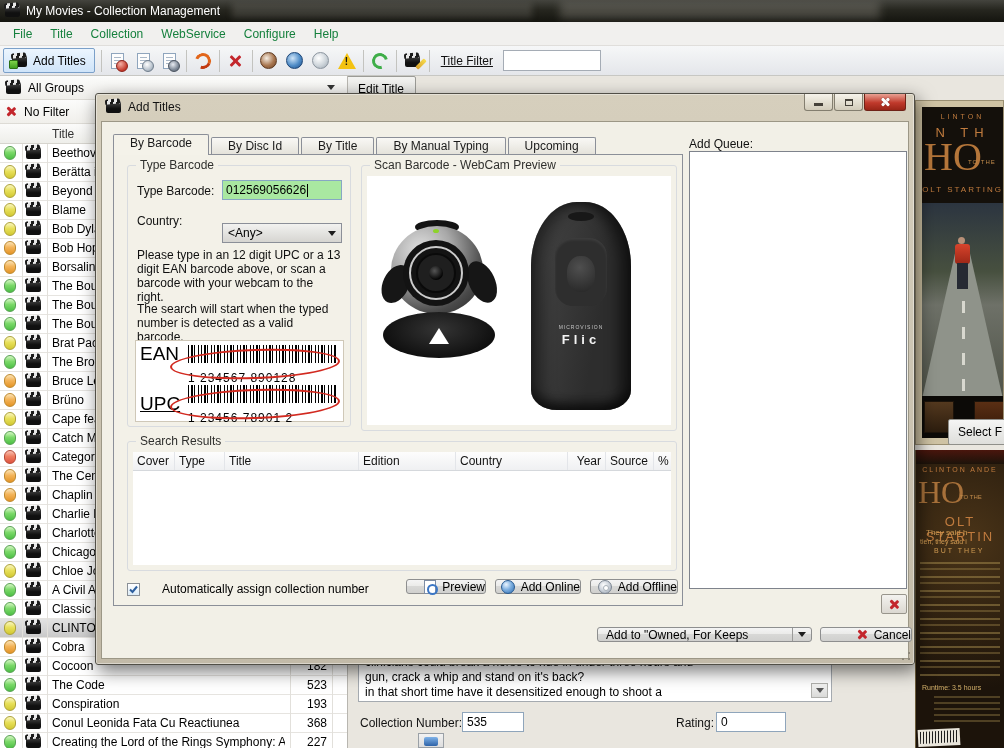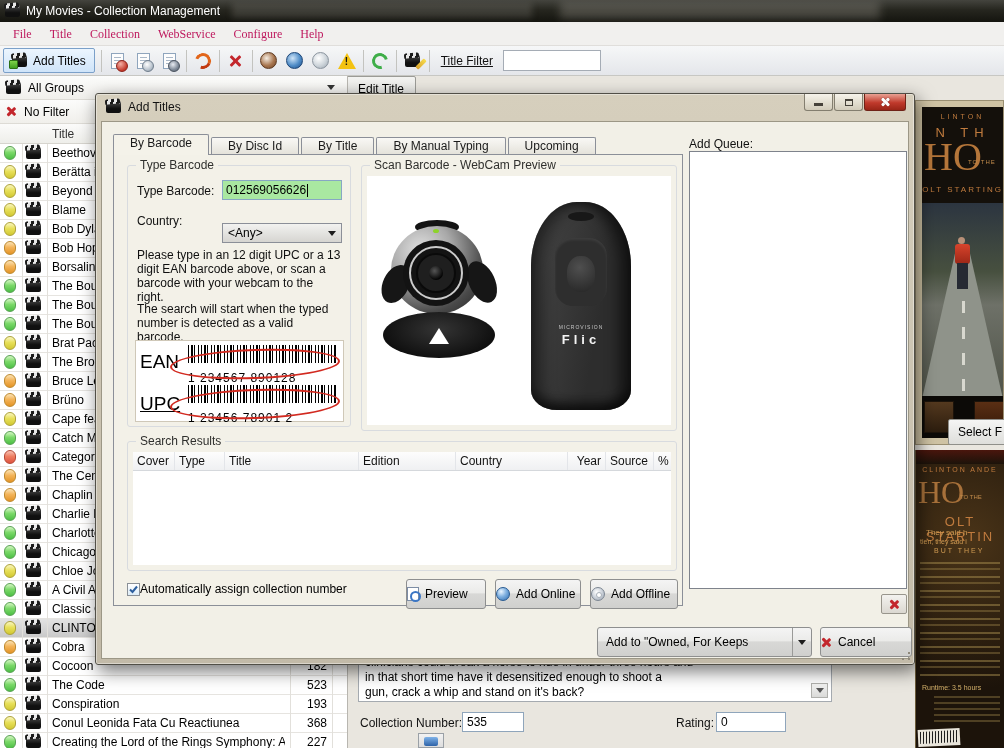--- a/index.html
+++ b/index.html
@@ -20,21 +20,21 @@
     background:repeating-linear-gradient(110deg,#1b1b1b 0 3px,#e8e8e8 3px 6px);transform:rotate(-6deg);}
   .clap-sm{width:15px;height:12px;}
   .clap-sm::before{height:5px;}
   .clap-plus::after{content:"";position:absolute;left:-3px;bottom:-2px;width:7px;height:7px;
     background:linear-gradient(#7fd34a,#3f9e1f);border:1px solid #2c7015;border-radius:1px;}
   .clap-pencil::after{content:"";position:absolute;right:-3px;bottom:-3px;width:4px;height:12px;border-radius:1px;
     background:linear-gradient(#f7dc4e,#d9a22a);transform:rotate(45deg);}
 
   
   .menubar{position:absolute;left:0;top:22px;width:100%;height:24px;background:#f1f0ee;border-bottom:1px solid #e0dedb;display:flex;align-items:center;padding-left:4px;}
-  .menu-item{padding:12px 9px;line-height:24px;color:#be185d;font-family:Liberation Serif, serif;}
+  .menu-item{padding:12px 9px;line-height:24px;color:#15803d;}
 
   
   .toolbar{position:absolute;left:0;top:46px;width:100%;height:30px;background:linear-gradient(#f6f7f8,#e4e6ea);border-bottom:1px solid #c7c7c3;display:flex;align-items:center;padding:0 3px;}
   .tb-addtitles{height:25px;display:flex;align-items:center;gap:6px;padding:0 8px;background:linear-gradient(#ecf5fe,#cfe4f9);border:1px solid #7ba0c9;border-radius:2px;margin-right:3px;}
   .tb-ico{width:26px;height:26px;display:flex;align-items:center;justify-content:center;position:relative;flex:none;}
   .tb-sep{width:1px;height:22px;background:#c3c3bf;margin:0 3px;flex:none;}
   .doc{position:relative;width:13px;height:16px;background:#fdfdfd;border:1px solid #8fa5bd;}
   .doc::before{content:"";position:absolute;left:2px;top:3px;width:7px;height:1px;background:#aab8c8;box-shadow:0 3px 0 #aab8c8,0 6px 0 #aab8c8;}
   .badge{position:absolute;right:-5px;bottom:-4px;width:12px;height:12px;border-radius:50%;}
   .badge-globe{background:radial-gradient(circle at 35% 30%,#f4b0a5,#c2392b 70%);border:1px solid #8d2018;}
@@ -191,26 +191,26 @@
   .sr-col:nth-child(1){width:42px;}
   .sr-col:nth-child(2){width:50px;}
   .sr-col:nth-child(3){width:134px;}
   .sr-col:nth-child(4){width:97px;}
   .sr-col:nth-child(5){width:112px;}
   .sr-col:nth-child(6){width:38px;text-align:right;}
   .sr-col:nth-child(7){width:48px;}
   .sr-col:nth-child(8){width:25px;}
   .sr-body{position:absolute;left:5px;top:29px;right:5px;bottom:5px;background:#fff;}
 
-  .chk-row{position:absolute;left:13px;top:427px;display:flex;align-items:center;gap:0;}
+  .chk-row{position:absolute;left:13px;top:427px;display:flex;align-items:center;gap:22px;}
   .chk{width:13px;height:13px;border:1px solid #8a9097;background:linear-gradient(#fff,#dcecf7);display:flex;align-items:center;justify-content:center;flex:none;}
 
-  .btn{position:absolute;height:30px;border:1px solid #8e8f8f;border-radius:3px;
+  .btn{position:absolute;height:15px;border:1px solid #8e8f8f;border-radius:3px;
     background:linear-gradient(#f4f4f4,#ebebe9 45%,#d8d8d6 50%,#d0d0ce);
-    display:flex;align-items:center;justify-content:flex-start;gap:6px;color:#000;}
+    display:flex;align-items:center;justify-content:flex-end;gap:6px;color:#000;}
   .btn-preview{left:292px;top:424px;width:80px;}
   .btn-online{left:381px;top:424px;width:86px;}
   .btn-offline{left:476px;top:424px;width:88px;}
   .ico-preview{position:relative;width:12px;height:14px;background:#fff;border:1px solid #7d8da5;flex:none;}
   .ico-preview::after{content:"";position:absolute;right:-3px;bottom:-2px;width:7px;height:7px;border:2px solid #3b76c4;border-radius:50%;}
   .ico-globe{width:14px;height:14px;border-radius:50%;background:radial-gradient(circle at 35% 30%,#eaf5ff,#7fb0e0 45%,#2e6cb0);border:1px solid #275a91;flex:none;}
   .ico-cd{position:relative;width:14px;height:14px;border-radius:50%;background:radial-gradient(circle at 40% 35%,#ffffff,#c6cdd6 55%,#98a2ae);border:1px solid #7c8692;flex:none;}
   .ico-cd::after{content:"";position:absolute;left:4px;top:4px;width:4px;height:4px;border-radius:50%;background:#fff;border:1px solid #a8b0b8;}
 
   .queue-label{position:absolute;left:587px;top:15px;color:#111;}
@@ -304,22 +304,22 @@
     <span class="tb-sep"></span>
     <span class="tb-filter-label">Title Filter</span>
     <input class="tb-filter-input" value="" style="">
   </div>
 
   <div class="content">
     <div class="edit-title-btn">Edit Title</div>
 
     <div class="note-box">
       <div>clinicians could break a horse to ride in under three hours and</div>
+      <div>gun, crack a whip and stand on it's back?</div>
       <div>in that short time have it desensitized enough to shoot a</div>
-      <div>gun, crack a whip and stand on it's back?</div>
       <span class="note-arrow"></span>
     </div>
     <span class="field-label" style="left:12px;top:640px;">Collection Number:</span>
     <input class="field-input" style="left: 114px; top: 636px; width: 62px;" value="535">
     <span class="field-label" style="left:328px;top:640px;">Rating:</span>
     <input class="field-input" style="left: 368px; top: 636px; width: 70px;" value="0">
     <div class="mini-btn">
         <i></i>
       </div>
 
@@ -645,21 +645,21 @@
           </div>
           <span class="lbl" style="left:9px;top:48px;">Country:</span>
           <div class="combo">
             <span>&lt;Any&gt;</span>
             <span class="carrow"></span>
           </div>
           <div class="help" style="top:82px;">Please type in an 12 digit UPC or a 13 digit EAN barcode above, or scan a barcode with your webcam to the right.</div>
           <div class="help" style="top:136px;">The search will start when the typed number is detected as a valid barcode.</div>
 
           <div class="sample">
-            <span class="bc-big" style="top:10px;">EAN</span>
+            <span class="bc-big" style="top:2px;">EAN</span>
             <span class="stripes" style="top:4px;"></span>
             <span class="digits" style="top:22px;">1 234567 890128</span>
             <span class="red-ellipse" style="top:8px;"></span>
             <span class="bc-big" style="top:52px;text-decoration:underline;">UPC</span>
             <span class="stripes" style="top:44px;"></span>
             <span class="digits" style="top:62px;">1 23456 78901 2</span>
             <span class="red-ellipse" style="top:48px;"></span>
           </div>
         </div>
 

